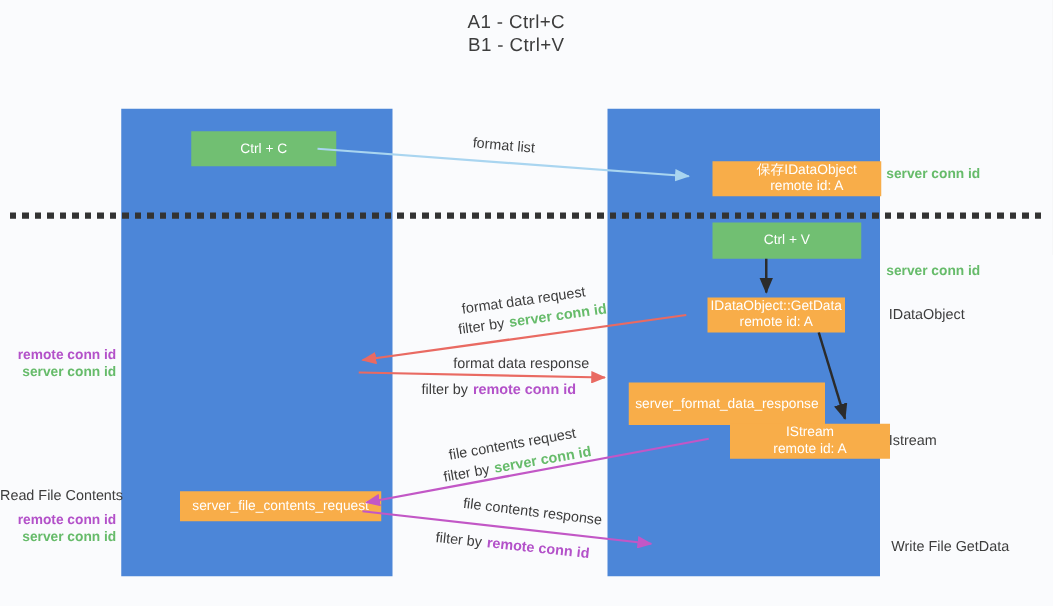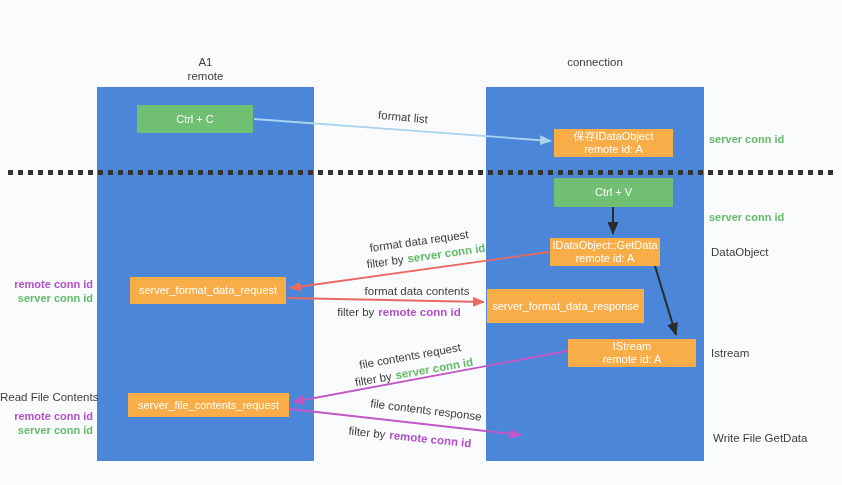--- a/index.html
+++ b/index.html
@@ -17,21 +17,21 @@
   .lane-header{position:absolute;top:55px;text-align:center;color:var(--text-dark);
                font-size:11.5px;line-height:14px;}
   .lane{position:absolute;top:87px;height:374px;background:var(--lane-blue);z-index:1;}
   #lane-a{left:97px;width:217px;}
   #lane-b{left:486px;width:218px;}
 
   .divider{position:absolute;left:8px;top:170px;width:828px;height:5px;z-index:2;
            background:repeating-linear-gradient(90deg,#333 0 5px,transparent 5px 10px);}
 
   .node{position:absolute;z-index:3;display:flex;flex-direction:column;align-items:center;
-        justify-content:center;color:#fff;font-size:11px;line-height:13px;text-align:center;}
+        justify-content:center;color:#fff;font-size:11px;line-height:13px;text-align:center;margin-left:16px;}
   .node.green{background:var(--node-green);}
   .node.orange{background:var(--node-orange);}
   .node .l2{font-size:11px;}
 
   .mid-label{position:absolute;z-index:3;white-space:nowrap;color:var(--text-dark);
              font-size:11.5px;transform:translate(-50%,-50%);}
   .mid-label .sp{margin-right:4px;}
   .bold-green{color:var(--text-green);font-weight:bold;}
   .bold-purple{color:var(--text-purple);font-weight:bold;}
 
@@ -52,96 +52,90 @@
   .mk-bk{fill:var(--arrow-black);}
   .mk-rd{fill:var(--arrow-red);}
   .mk-mg{fill:var(--arrow-magenta);}
 </style>
 </head>
 <body>
 
 <div id="stage">
 
   <div class="title">
+    <div>A1 - Ctrl+C</div>
+    <div>B1 - Ctrl+V</div>
   </div>
 
-  <div class="lane-header" style="left:97px;width:217px;">
-    <div>A1</div>
-    <div>remote</div>
-  </div>
   <div class="lane-header" style="left:486px;width:218px;">
-    <div>connection</div>
   </div>
 
   <div class="lane" id="lane-a"></div>
   <div class="lane" id="lane-b"></div>
 
   <div class="divider"></div>
 
   <div class="node green" style="left:137px;top:105px;width:116px;height:28px;">
     <span>Ctrl + C</span>
   </div>
 
-  <div class="node orange" style="left:554px;top:129px;width:119px;height:28px;">
+  <div class="node orange" style="left:554px;top:129px;width:119px;height:28px;padding-left:16px;">
     <span>保存IDataObject</span>
     <span class="l2">remote id: A</span>
   </div>
 
   <div class="node green" style="left:554px;top:178px;width:119px;height:29px;justify-content:center;">
     <span>Ctrl + V</span>
   </div>
 
   <div class="node orange" style="left:550px;top:238px;width:110px;height:28px;">
     <span>IDataObject::GetData</span>
     <span class="l2">remote id: A</span>
   </div>
 
-  <div class="node orange" style="left:130px;top:277px;width:156px;height:27px;">
-    <span>server_format_data_request</span>
-  </div>
 
-  <div class="node orange" style="left:487px;top:289px;width:157px;height:34px;">
+  <div class="node orange" style="left:487px;top:306px;width:157px;height:34px;">
     <span>server_format_data_response</span>
   </div>
 
   <div class="node orange" style="left:568px;top:339px;width:128px;height:28px;">
     <span>IStream</span>
     <span class="l2">remote id: A</span>
   </div>
 
   <div class="node orange" style="left:128px;top:393px;width:161px;height:24px;">
     <span>server_file_contents_request</span>
   </div>
 
 
   <div class="mid-label" style="left:403px;top:117px;transform:translate(-50%,-50%) rotate(5deg);">format list</div>
 
   <div class="mid-label" style="left:419px;top:241px;transform:translate(-50%,-50%) rotate(-8deg);">format data request</div>
   <div class="mid-label" style="left:426px;top:256px;transform:translate(-50%,-50%) rotate(-8deg);">
     <span class="sp">filter by</span><span class="bold-green">server conn id</span>
   </div>
 
-  <div class="mid-label" style="left:417px;top:291px;">format data contents</div>
+  <div class="mid-label" style="left:417px;top:291px;">format data response</div>
   <div class="mid-label" style="left:399px;top:312px;">
     <span class="sp">filter by</span><span class="bold-purple">remote conn id</span>
   </div>
 
   <div class="mid-label" style="left:410px;top:356px;transform:translate(-50%,-50%) rotate(-10deg);">file contents request</div>
   <div class="mid-label" style="left:414px;top:372px;transform:translate(-50%,-50%) rotate(-10deg);">
     <span class="sp">filter by</span><span class="bold-green">server conn id</span>
   </div>
 
   <div class="mid-label" style="left:426px;top:410px;transform:translate(-50%,-50%) rotate(7deg);">file contents response</div>
   <div class="mid-label" style="left:410px;top:437px;transform:translate(-50%,-50%) rotate(6deg);">
     <span class="sp">filter by</span><span class="bold-purple">remote conn id</span>
   </div>
 
   <div class="side-label green" style="left:709px;top:133px;">server conn id</div>
   <div class="side-label green" style="left:709px;top:211px;">server conn id</div>
-  <div class="side-label" style="left:711px;top:246px;">DataObject</div>
+  <div class="side-label" style="left:711px;top:246px;">IDataObject</div>
   <div class="side-label" style="left:711px;top:347px;">Istream</div>
   <div class="side-label" style="left:713px;top:432px;">Write File GetData</div>
 
   <div class="left-col" style="top:278px;">
     <div class="purple">remote conn id</div>
     <div class="green">server conn id</div>
   </div>
   <div class="left-col plain" style="top:391px;">Read File Contents</div>
   <div class="left-col" style="top:410px;">
     <div class="purple">remote conn id</div>

